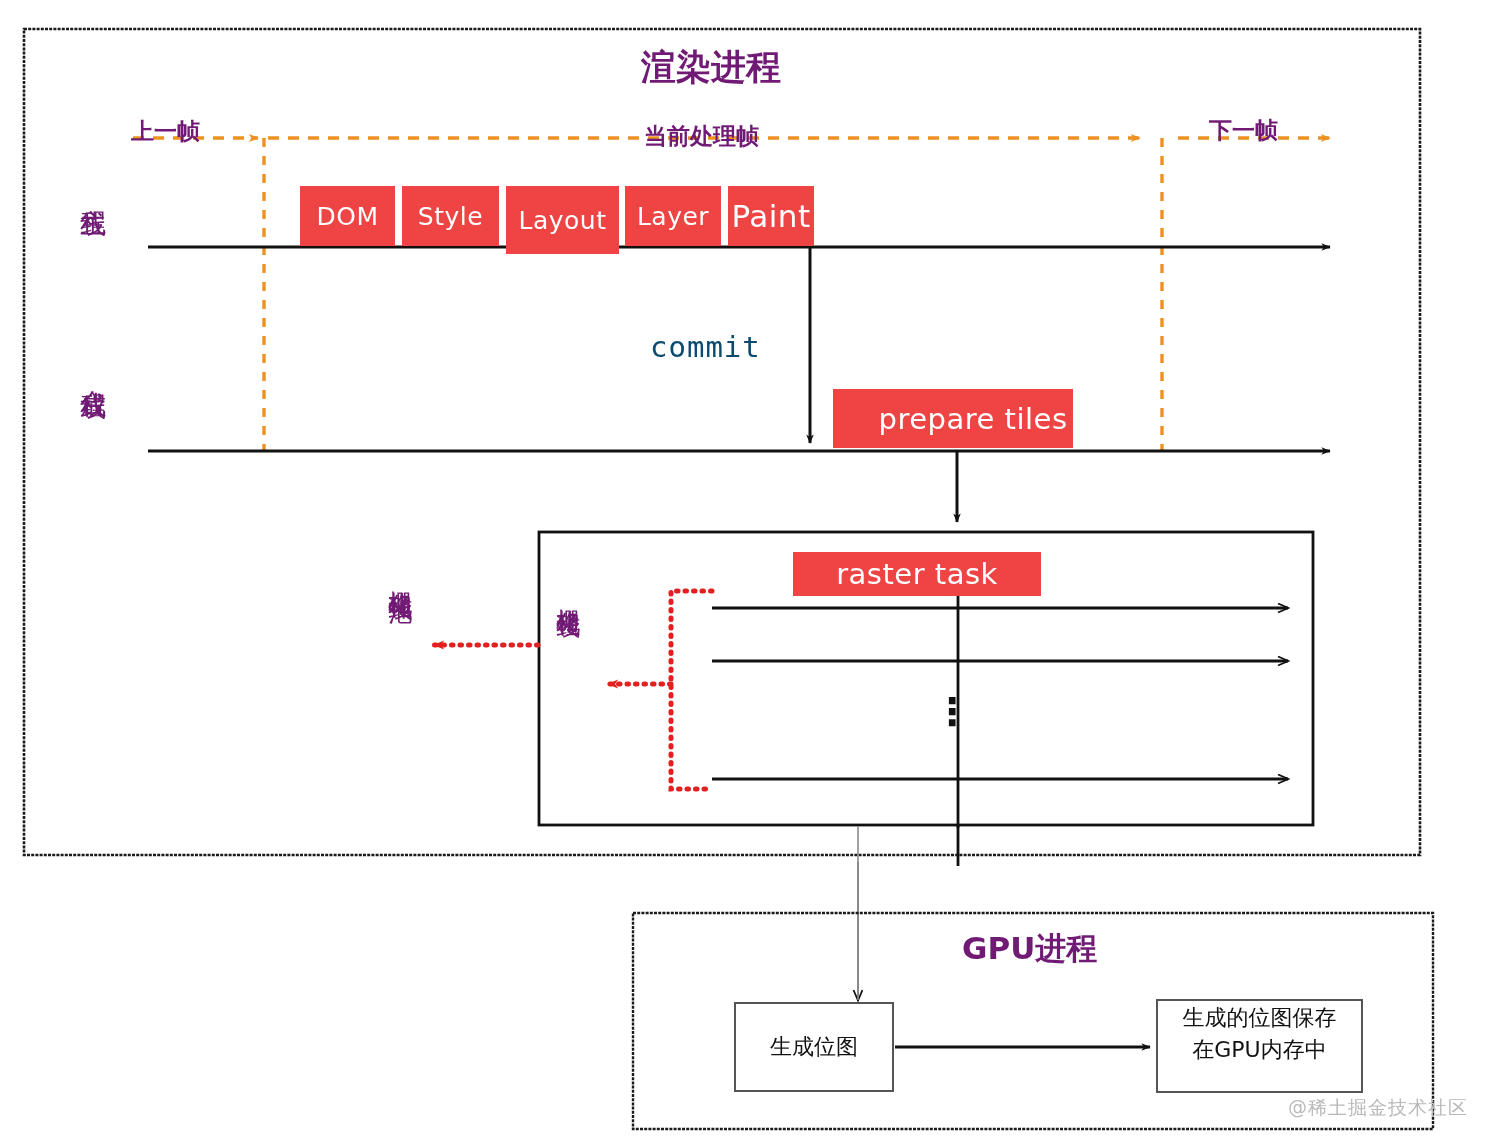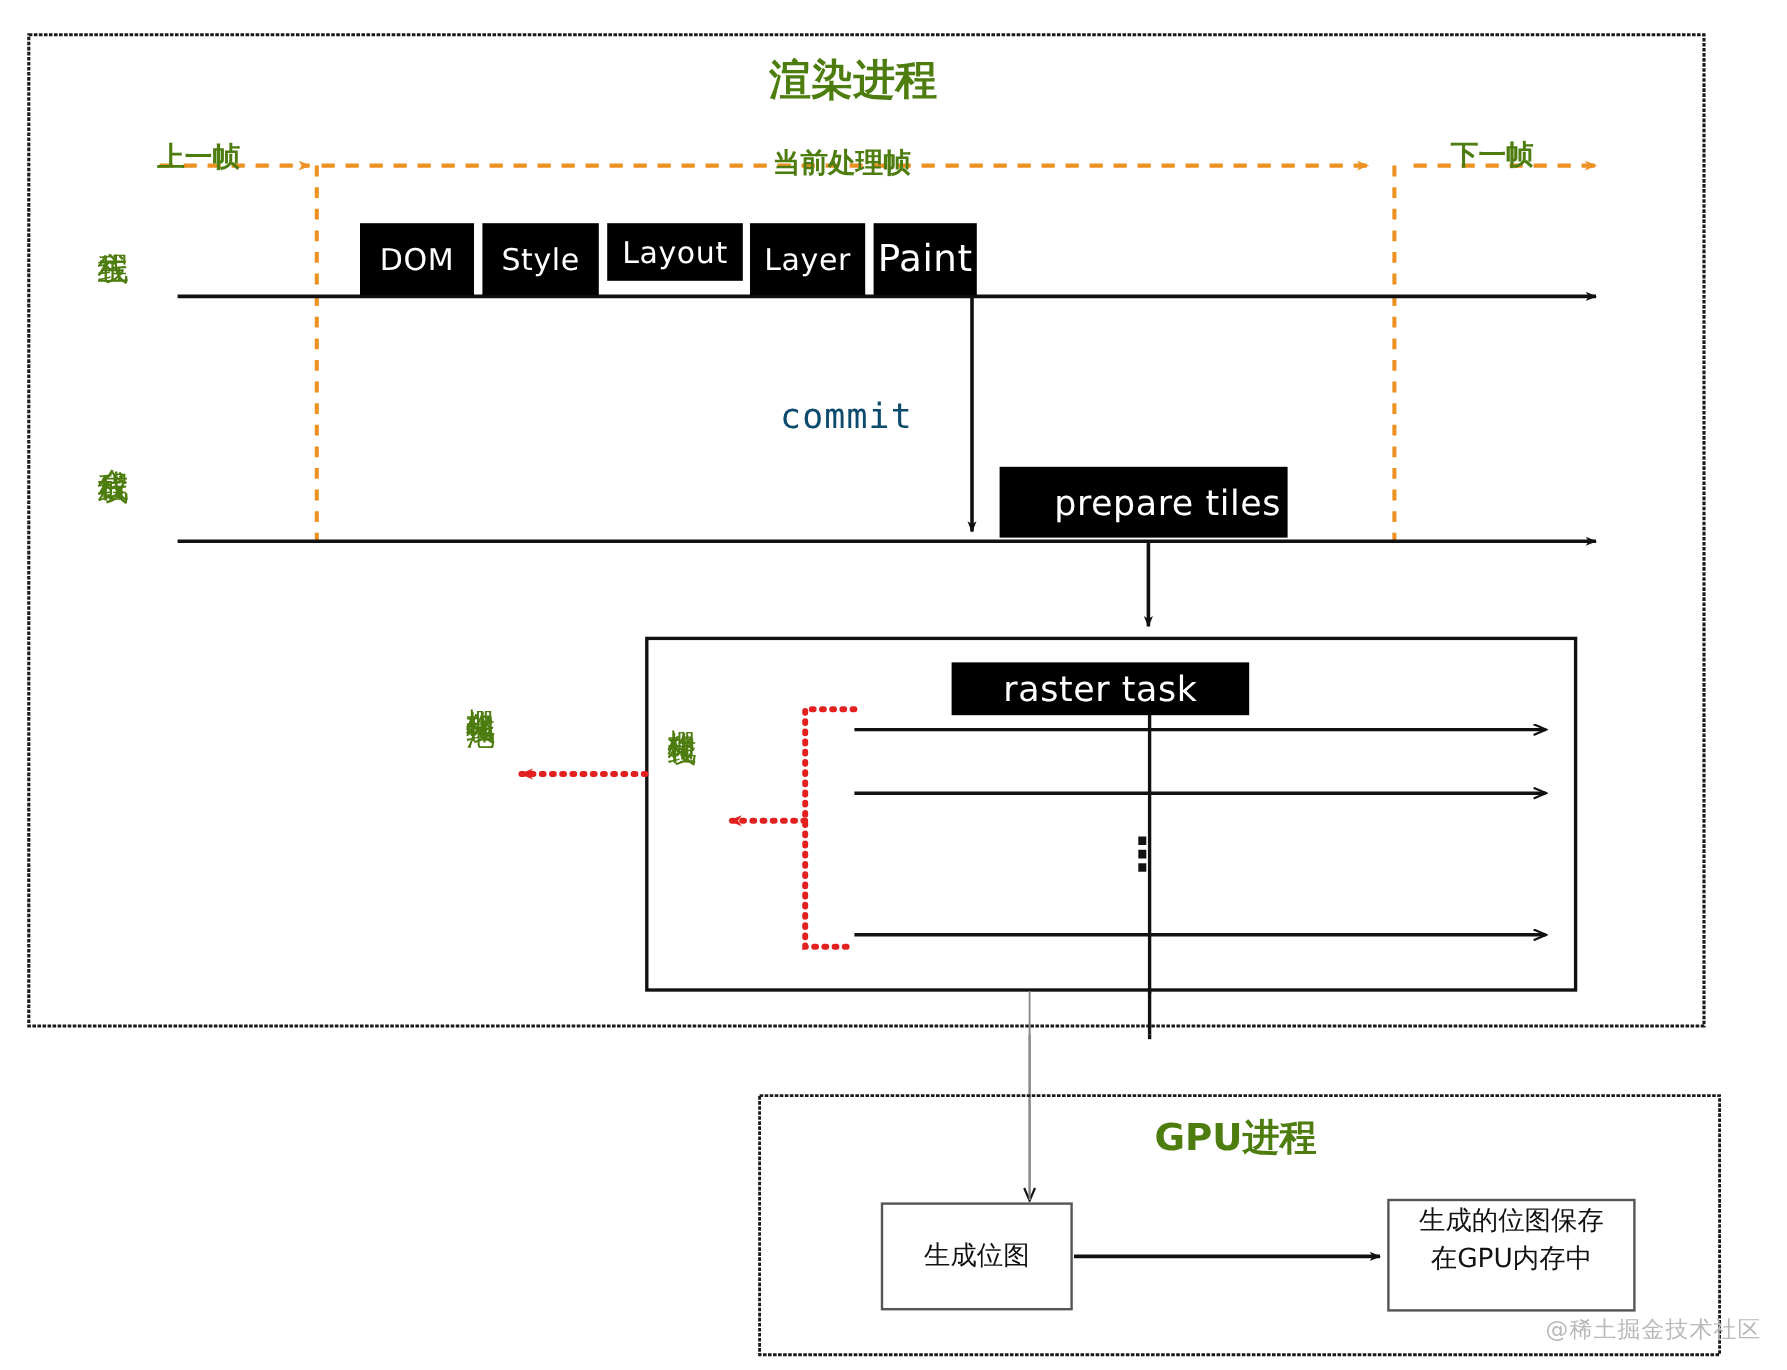--- a/index.html
+++ b/index.html
@@ -27,32 +27,32 @@
   }
   .lbl {
     position: absolute;
     color: #1a1a1a;
     white-space: pre;
     line-height: 1;
   }
   .cn {
     font-family: "DejaVu Sans", "Liberation Sans", sans-serif;
     font-weight: 500;
-    color: #4d7c0f;
+    color: #701a75;
   }
   .vert {
     writing-mode: vertical-rl;
     text-orientation: upright;
     white-space: pre;
     line-height: 1.18;
     letter-spacing: 2px;
   }
   .bluebox {
     position: absolute;
-    background: #000000;
+    background: #ef4444;
     color: #ffffff;
     display: flex;
     align-items: center;
     justify-content: center;
     font-family: "DejaVu Sans", "Liberation Sans", sans-serif;
     font-weight: 400;
     letter-spacing: 0.5px;
     box-sizing: border-box;
   }
   .title-main {
@@ -176,21 +176,21 @@
 
   <div class="lbl cn vert" style="left:386px; top:571px; font-size:24px;">栅格化线程池</div>
   <div class="lbl cn vert" style="left:554px; top:589px; font-size:24px;">栅格化线程</div>
 
   <div class="bluebox" style="left:300px; top:186px; width:95px; height:60px; font-size:25px;">
     <span>DOM</span>
   </div>
   <div class="bluebox" style="left:402px; top:186px; width:97px; height:60px; font-size:25px;">
     <span>Style</span>
   </div>
-  <div class="bluebox" style="left:506px; top:186px; width:113px; height:48px; font-size:25px;">
+  <div class="bluebox" style="left:506px; top:186px; width:113px; height:68px; font-size:25px;">
     <span>Layout</span>
   </div>
   <div class="bluebox" style="left:625px; top:186px; width:96px; height:60px; font-size:25px;">
     <span>Layer</span>
   </div>
   <div class="bluebox" style="left:728px; top:186px; width:86px; height:60px; font-size:31px;">
     <span>Paint</span>
   </div>
 
   <div class="lbl commit-lbl" style="left:650px; top:333px;">commit</div>

